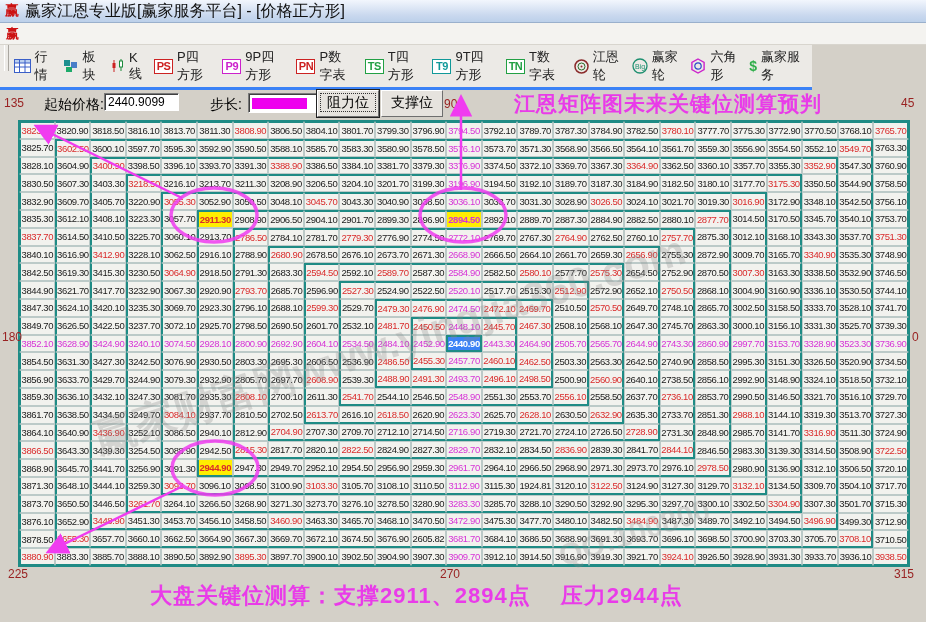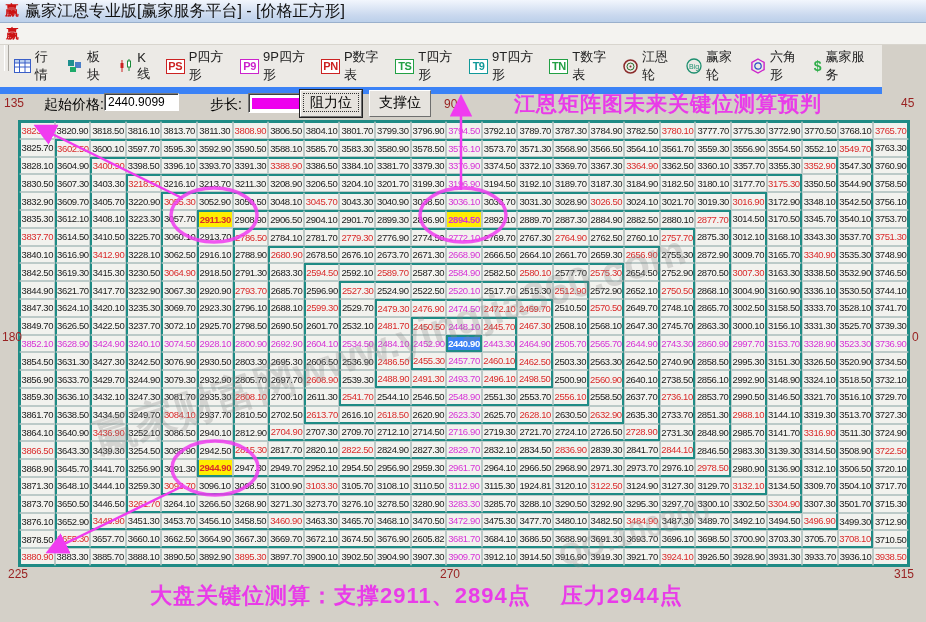--- a/index.html
+++ b/index.html
@@ -10,22 +10,22 @@
     background:linear-gradient(#f2f6fd,#c9d8ee 70%,#bcd0ea);
     border-bottom:1px solid #9ab0cc;display:flex;align-items:center;}
   #titlebar .logo{color:#cc1111;font-weight:bold;font-size:14px;margin:0 6px 0 5px;}
   #titlebar .ttl{font-size:16px;color:#111;}
   
   #menubar{position:absolute;left:0;top:23px;width:926px;height:21px;background:#f4f3f0;
     border-bottom:1px solid #d8d5ce;display:flex;align-items:center;}
   #menubar .logo{color:#cc1111;font-weight:bold;font-size:13px;margin:0 10px 0 6px;}
   .menu-item{font-size:13px;color:#111;padding:2px 9px;cursor:default;}
   
-  #toolbar{position:absolute;left:0;top:45px;width:882px;height:42px;background:#eceae6;
-    border-bottom:7px solid #3b82f6;display:flex;}
+  #toolbar{position:absolute;left:0;top:45px;width:812px;height:42px;background:#eceae6;
+    border-bottom:3px solid #3b82f6;display:flex;}
   #toolbar .grip{width:3px;height:26px;border-left:1px solid #fff;border-right:1px solid #a9a6a0;margin:0 5px 0 4px;}
   .tb-item{display:flex;align-items:center;gap:4px;margin-right:11px;font-size:13px;color:#222;}
   .tb-badge{display:inline-block;width:17px;height:13px;line-height:13px;text-align:center;
     font-size:11px;font-weight:bold;border:1px solid;background:#fff;letter-spacing:-0.5px;}
   
   #controls{position:absolute;left:0;top:88px;width:926px;height:32px;}
   .angle{position:absolute;font-size:12px;color:#992222;}
   .ctl-label{position:absolute;font-size:14px;color:#000;top:8px;}
   #start-price-input{position:absolute;left:104px;top:5px;width:70px;height:16px;
     border:1px solid #7a7a7a;border-right-color:#fff;border-bottom-color:#fff;
@@ -190,24 +190,24 @@
 
 <div id="controls">
   <span class="angle" style="left:4px;top:8px;">135</span>
   <span class="ctl-label" style="left:44px;">起始价格:</span>
   <input id="start-price-input" value="2440.9099" style="">
   <span class="ctl-label" style="left:210px;">步长:</span>
   <div id="step-combo">
     <div id="step-swatch"></div>
     <div id="combo-arrow">▼</div>
   </div>
-  <div class="btn focused" style="left:300px;">
+  <div class="btn focused" style="left:317px;">
     <div class="inner">阻力位</div>
   </div>
-  <div class="btn" style="left:369px;">支撑位</div>
+  <div class="btn" style="left:381px;">支撑位</div>
   <span class="angle" style="left:444px;top:9px;">90</span>
   <span id="banner">江恩矩阵图未来关键位测算预判</span>
   <span class="angle" style="left:901px;top:8px;">45</span>
 </div>
 
 <div id="matrix">
     <div class="cell red bT bL">3823.30</div>
     <div class="cell bT">3820.90</div>
     <div class="cell bT">3818.50</div>
     <div class="cell bT">3816.10</div>

